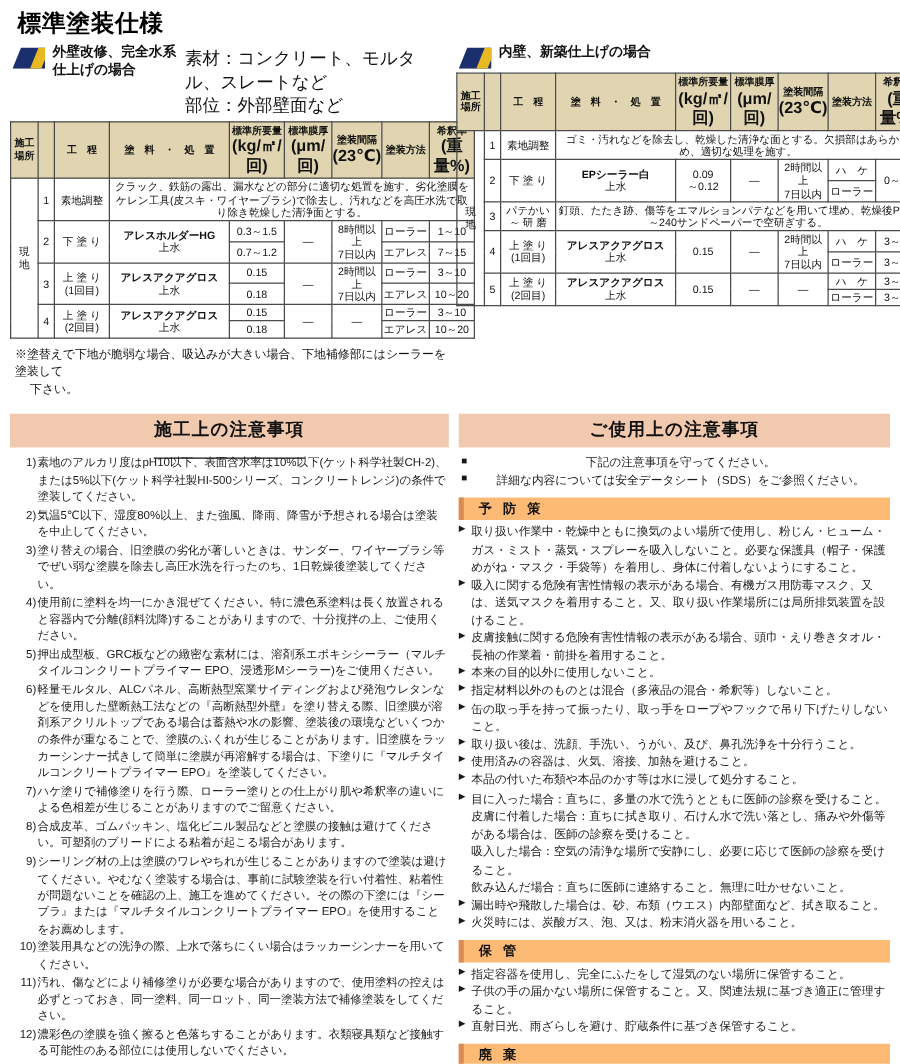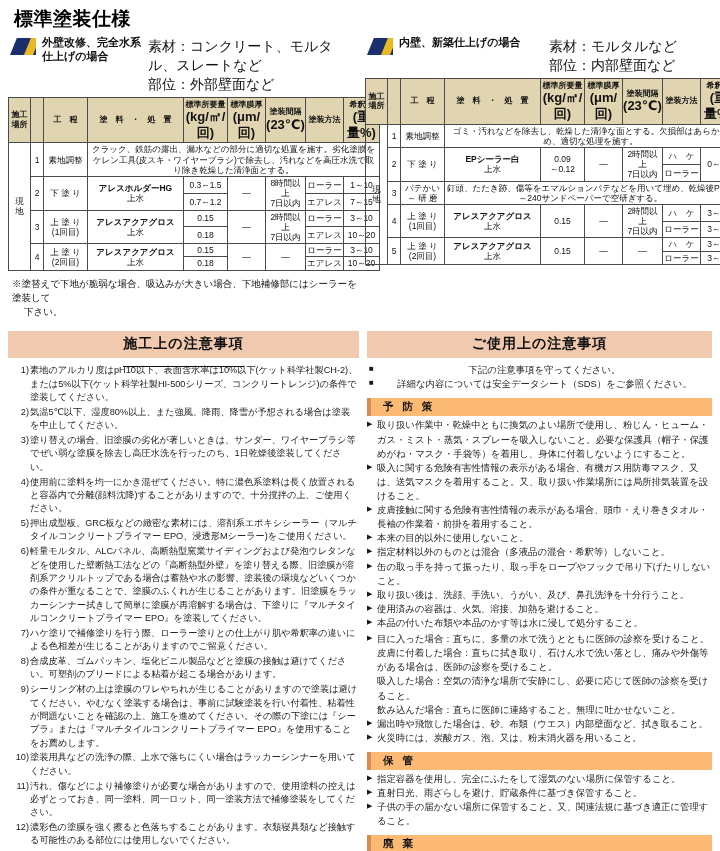--- a/index.html
+++ b/index.html
@@ -207,24 +207,20 @@
       </div>
     </div>
 
     <div class="spec-col">
       <div class="spec-head">
         <div class="flag">
             <div class="p1"></div>
             <div class="p2"></div>
           </div>
         <div class="spec-head-title">内壁、新築仕上げの場合</div>
-        <div class="spec-head-meta">
-          <div>素材：モルタルなど</div>
-          <div>部位：内部壁面など</div>
-        </div>
       </div>
 
       <table class="spec">
         <thead>
           <tr>
             <th class="c-place"><span>施工場所</span></th>
             <th class="c-no"></th>
             <th class="c-step"><span>工　程</span></th>
             <th class="c-mat"><span>塗　料　・　処　置</span></th>
             <th class="c-amt"><span>標準所要量</span><span class="sub">(kg/㎡/回)</span></th>
@@ -365,22 +361,22 @@
             <li class="b">目に入った場合：直ちに、多量の水で洗うとともに医師の診察を受けること。</li>
             <li class="plain">皮膚に付着した場合：直ちに拭き取り、石けん水で洗い落とし、痛みや外傷等がある場合は、医師の診察を受けること。</li>
             <li class="plain">吸入した場合：空気の清浄な場所で安静にし、必要に応じて医師の診察を受けること。</li>
             <li class="plain">飲み込んだ場合：直ちに医師に連絡すること。無理に吐かせないこと。</li>
             <li class="b">漏出時や飛散した場合は、砂、布類（ウエス）内部壁面など、拭き取ること。</li>
             <li class="b">火災時には、炭酸ガス、泡、又は、粉末消火器を用いること。</li>
           </ul>
           <div class="sec-head">保 管</div>
           <ul class="rlist">
             <li class="b">指定容器を使用し、完全にふたをして湿気のない場所に保管すること。</li>
+            <li class="b">子供の手の届かない場所に保管すること。又、関連法規に基づき適正に管理すること。</li>
             <li class="b">直射日光、雨ざらしを避け、貯蔵条件に基づき保管すること。</li>
-            <li class="b">子供の手の届かない場所に保管すること。又、関連法規に基づき適正に管理すること。</li>
           </ul>
           <div class="sec-head">廃 棄</div>
           <ul class="rlist">
             <li class="b">本品の付いた布類や本品のかす、及び、使用済み容器を廃棄するときは、関連法規を厳守の上、産業廃棄物として処分すること。(排水路、河川、下水、及び、土壌等の環境を汚染する場所へ廃棄しないこと。)</li>
           </ul>
         </div>
     </div>
   </div>
 
 </div>

